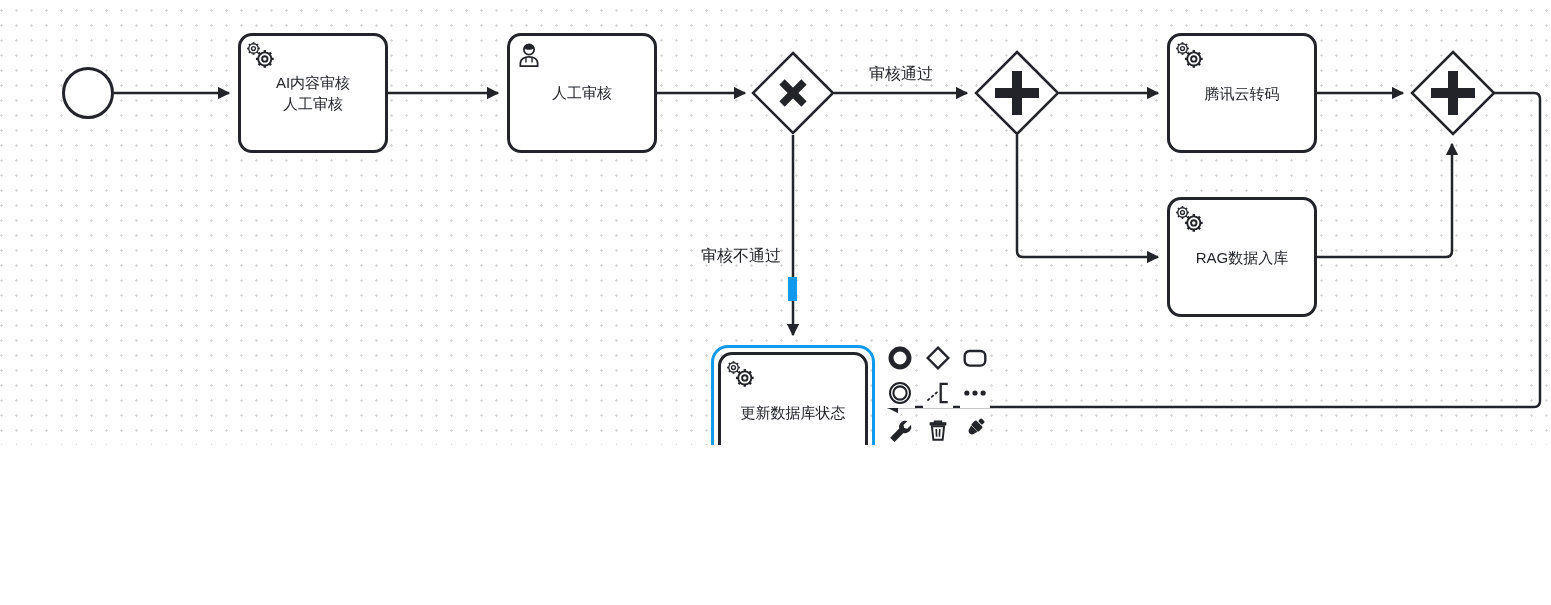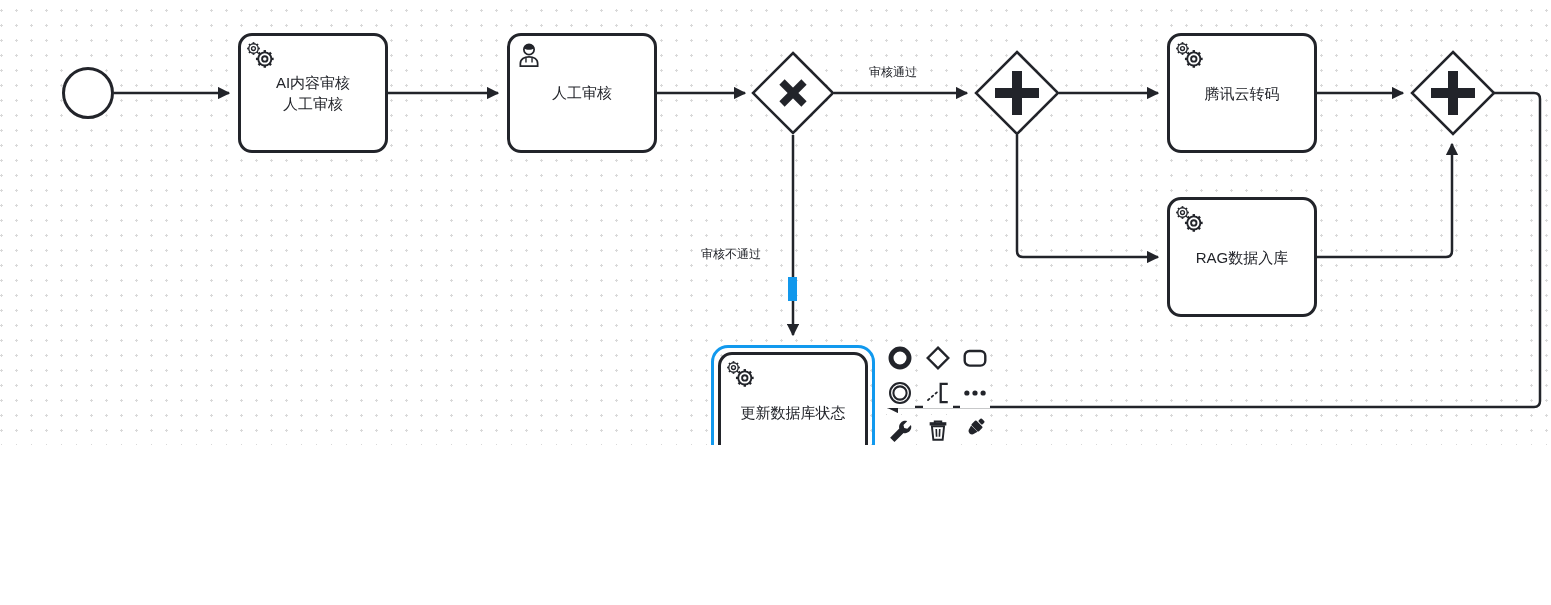--- a/index.html
+++ b/index.html
@@ -20,21 +20,21 @@
     position:absolute;width:150px;height:120px;box-sizing:border-box;
     border:3px solid #22242a;border-radius:14px;background:#fff;z-index:3;
     display:flex;align-items:center;justify-content:center;text-align:center;
     font-size:15px;line-height:21px;
   }
   .task .task-type-icon{position:absolute;left:5px;top:5px;}
   .selection-outline{
     position:absolute;left:711px;top:345px;width:164px;height:134px;box-sizing:border-box;
     border:3px solid #1199ee;border-radius:17px;z-index:1;
   }
-  .edge-label{position:absolute;font-size:12px;white-space:nowrap;z-index:3;}
+  .edge-label{position:absolute;font-size:16px;white-space:nowrap;z-index:3;}
   .segment-handle{position:absolute;left:788px;top:277px;width:9px;height:24px;background:#1298ec;z-index:5;}
   
   .pad-item{
     position:absolute;width:30px;height:30px;z-index:4;background:#fff;
     display:flex;align-items:center;justify-content:center;cursor:pointer;
   }
   .edges-svg{z-index:2;position:absolute;left:0;top:0;}
   .hidden-defs{position:absolute;width:0;height:0;}
 </style>
 </head>

